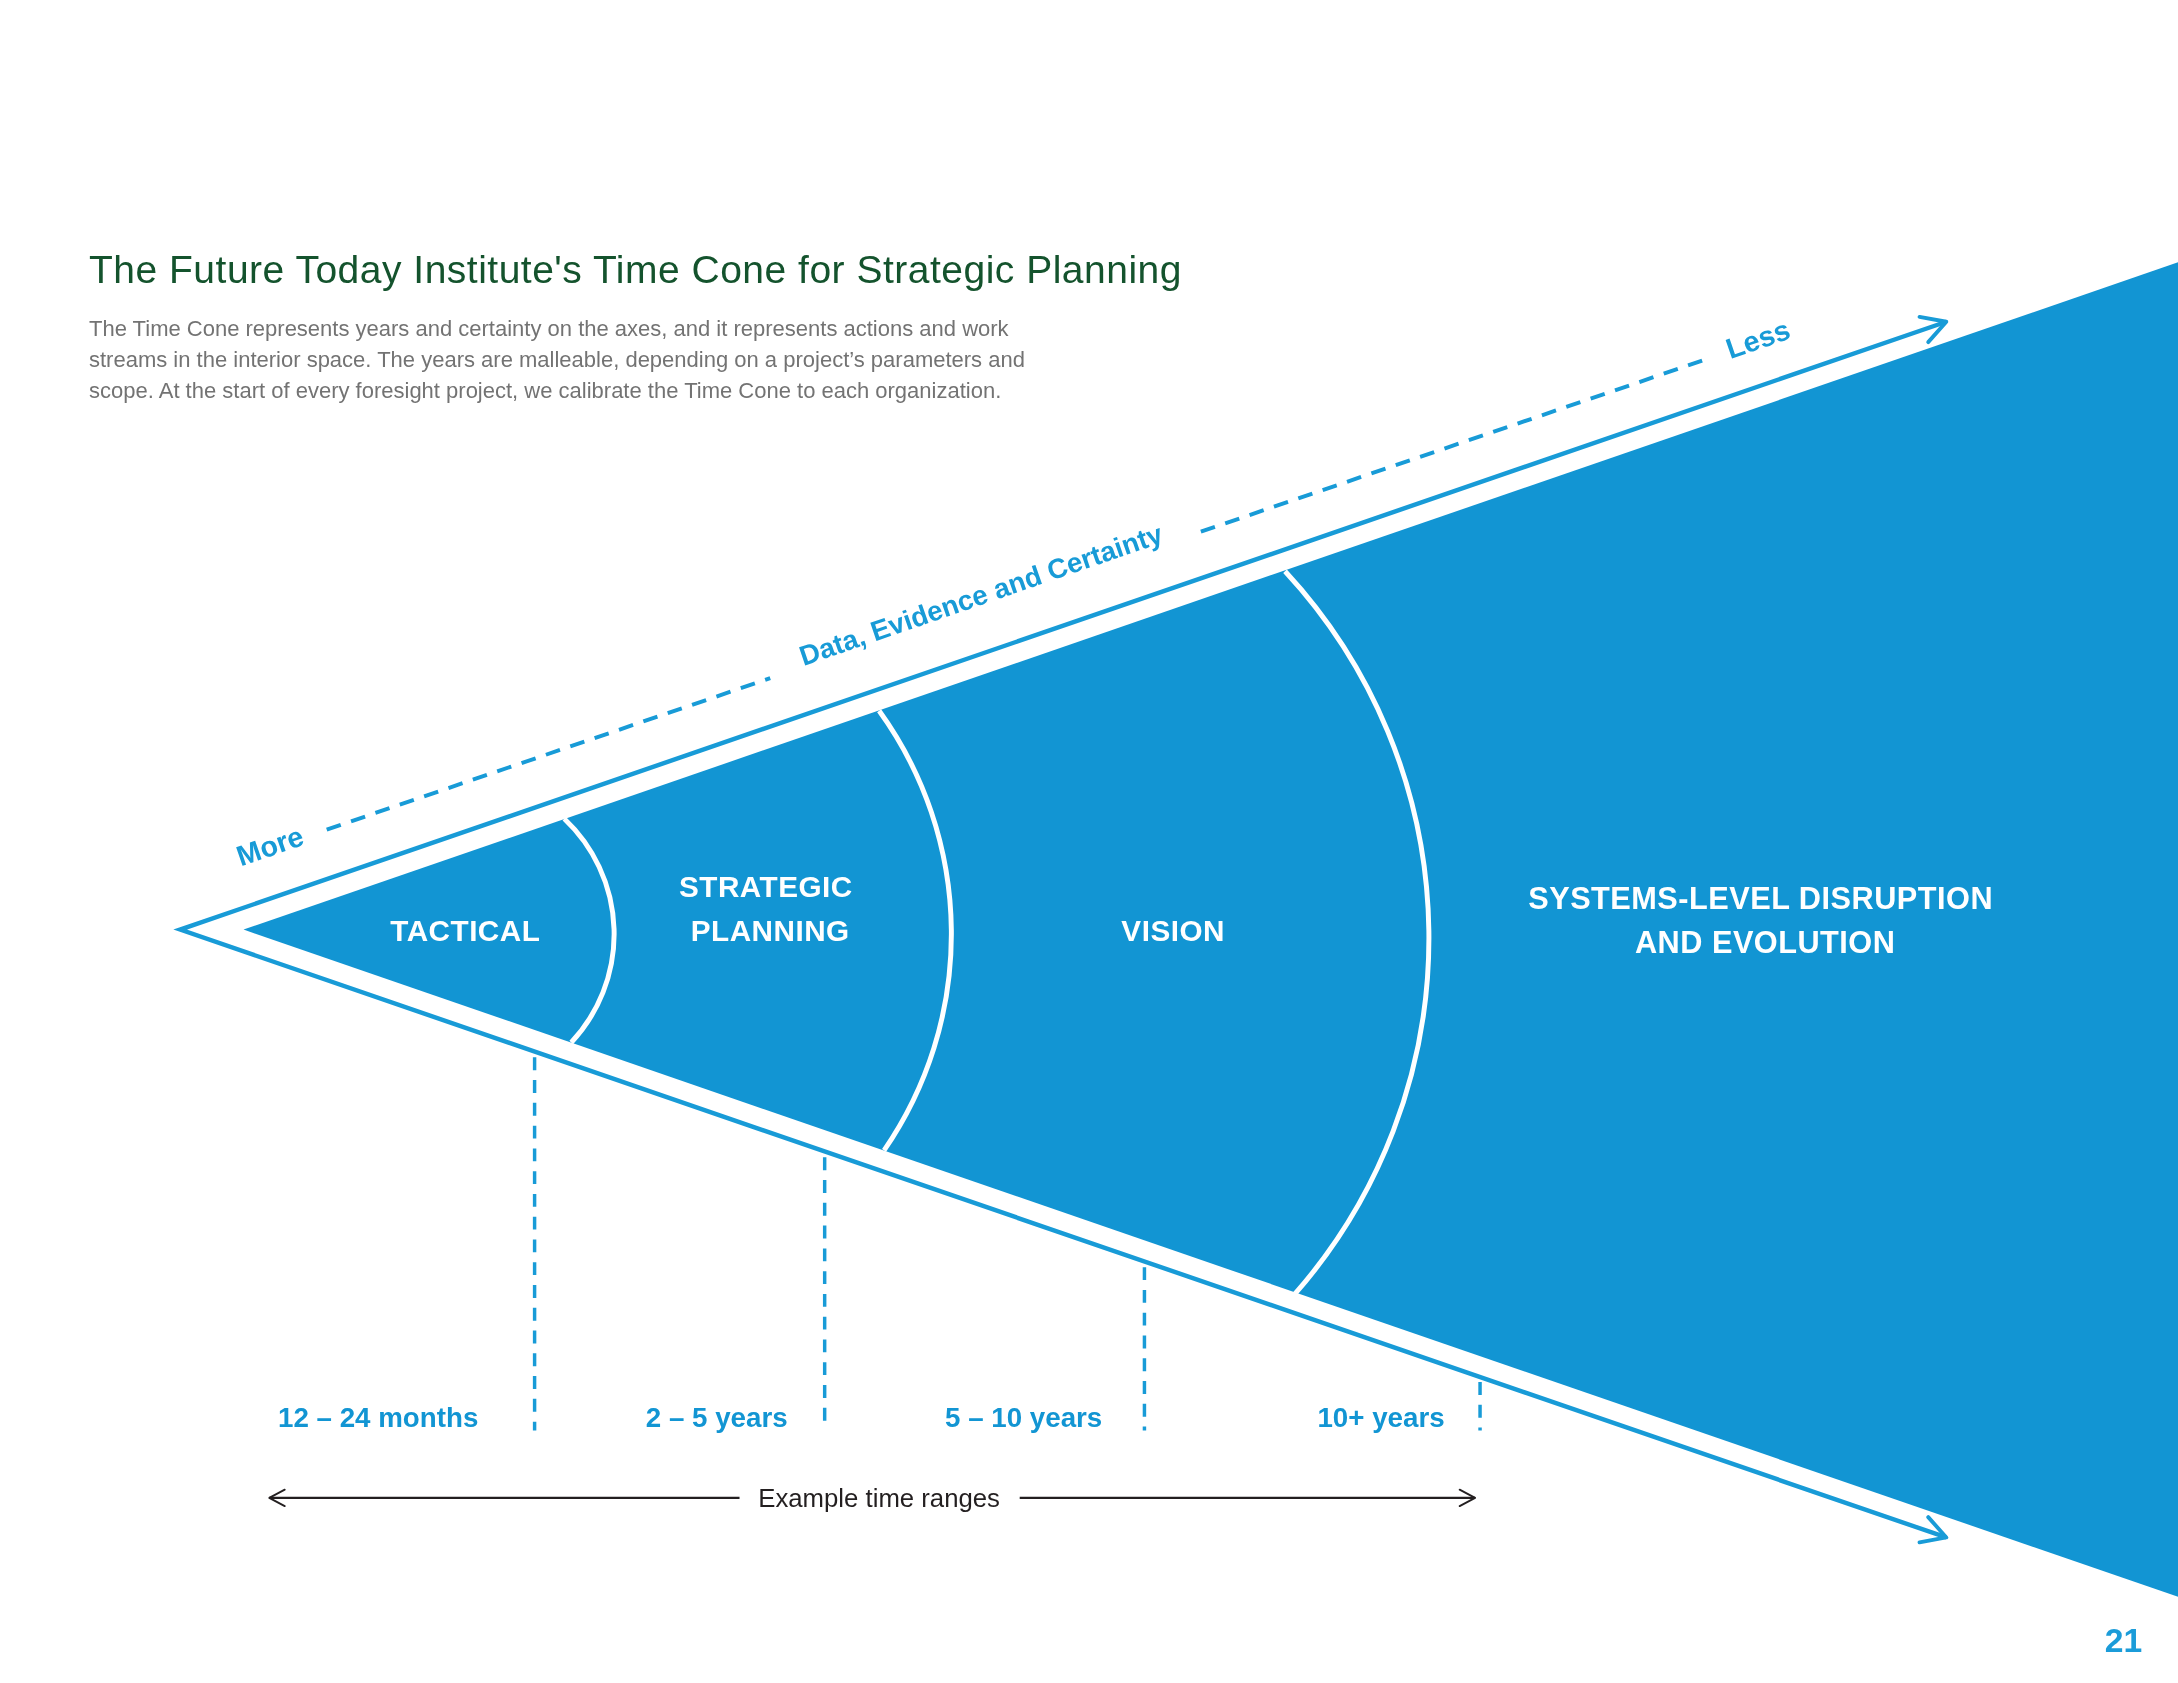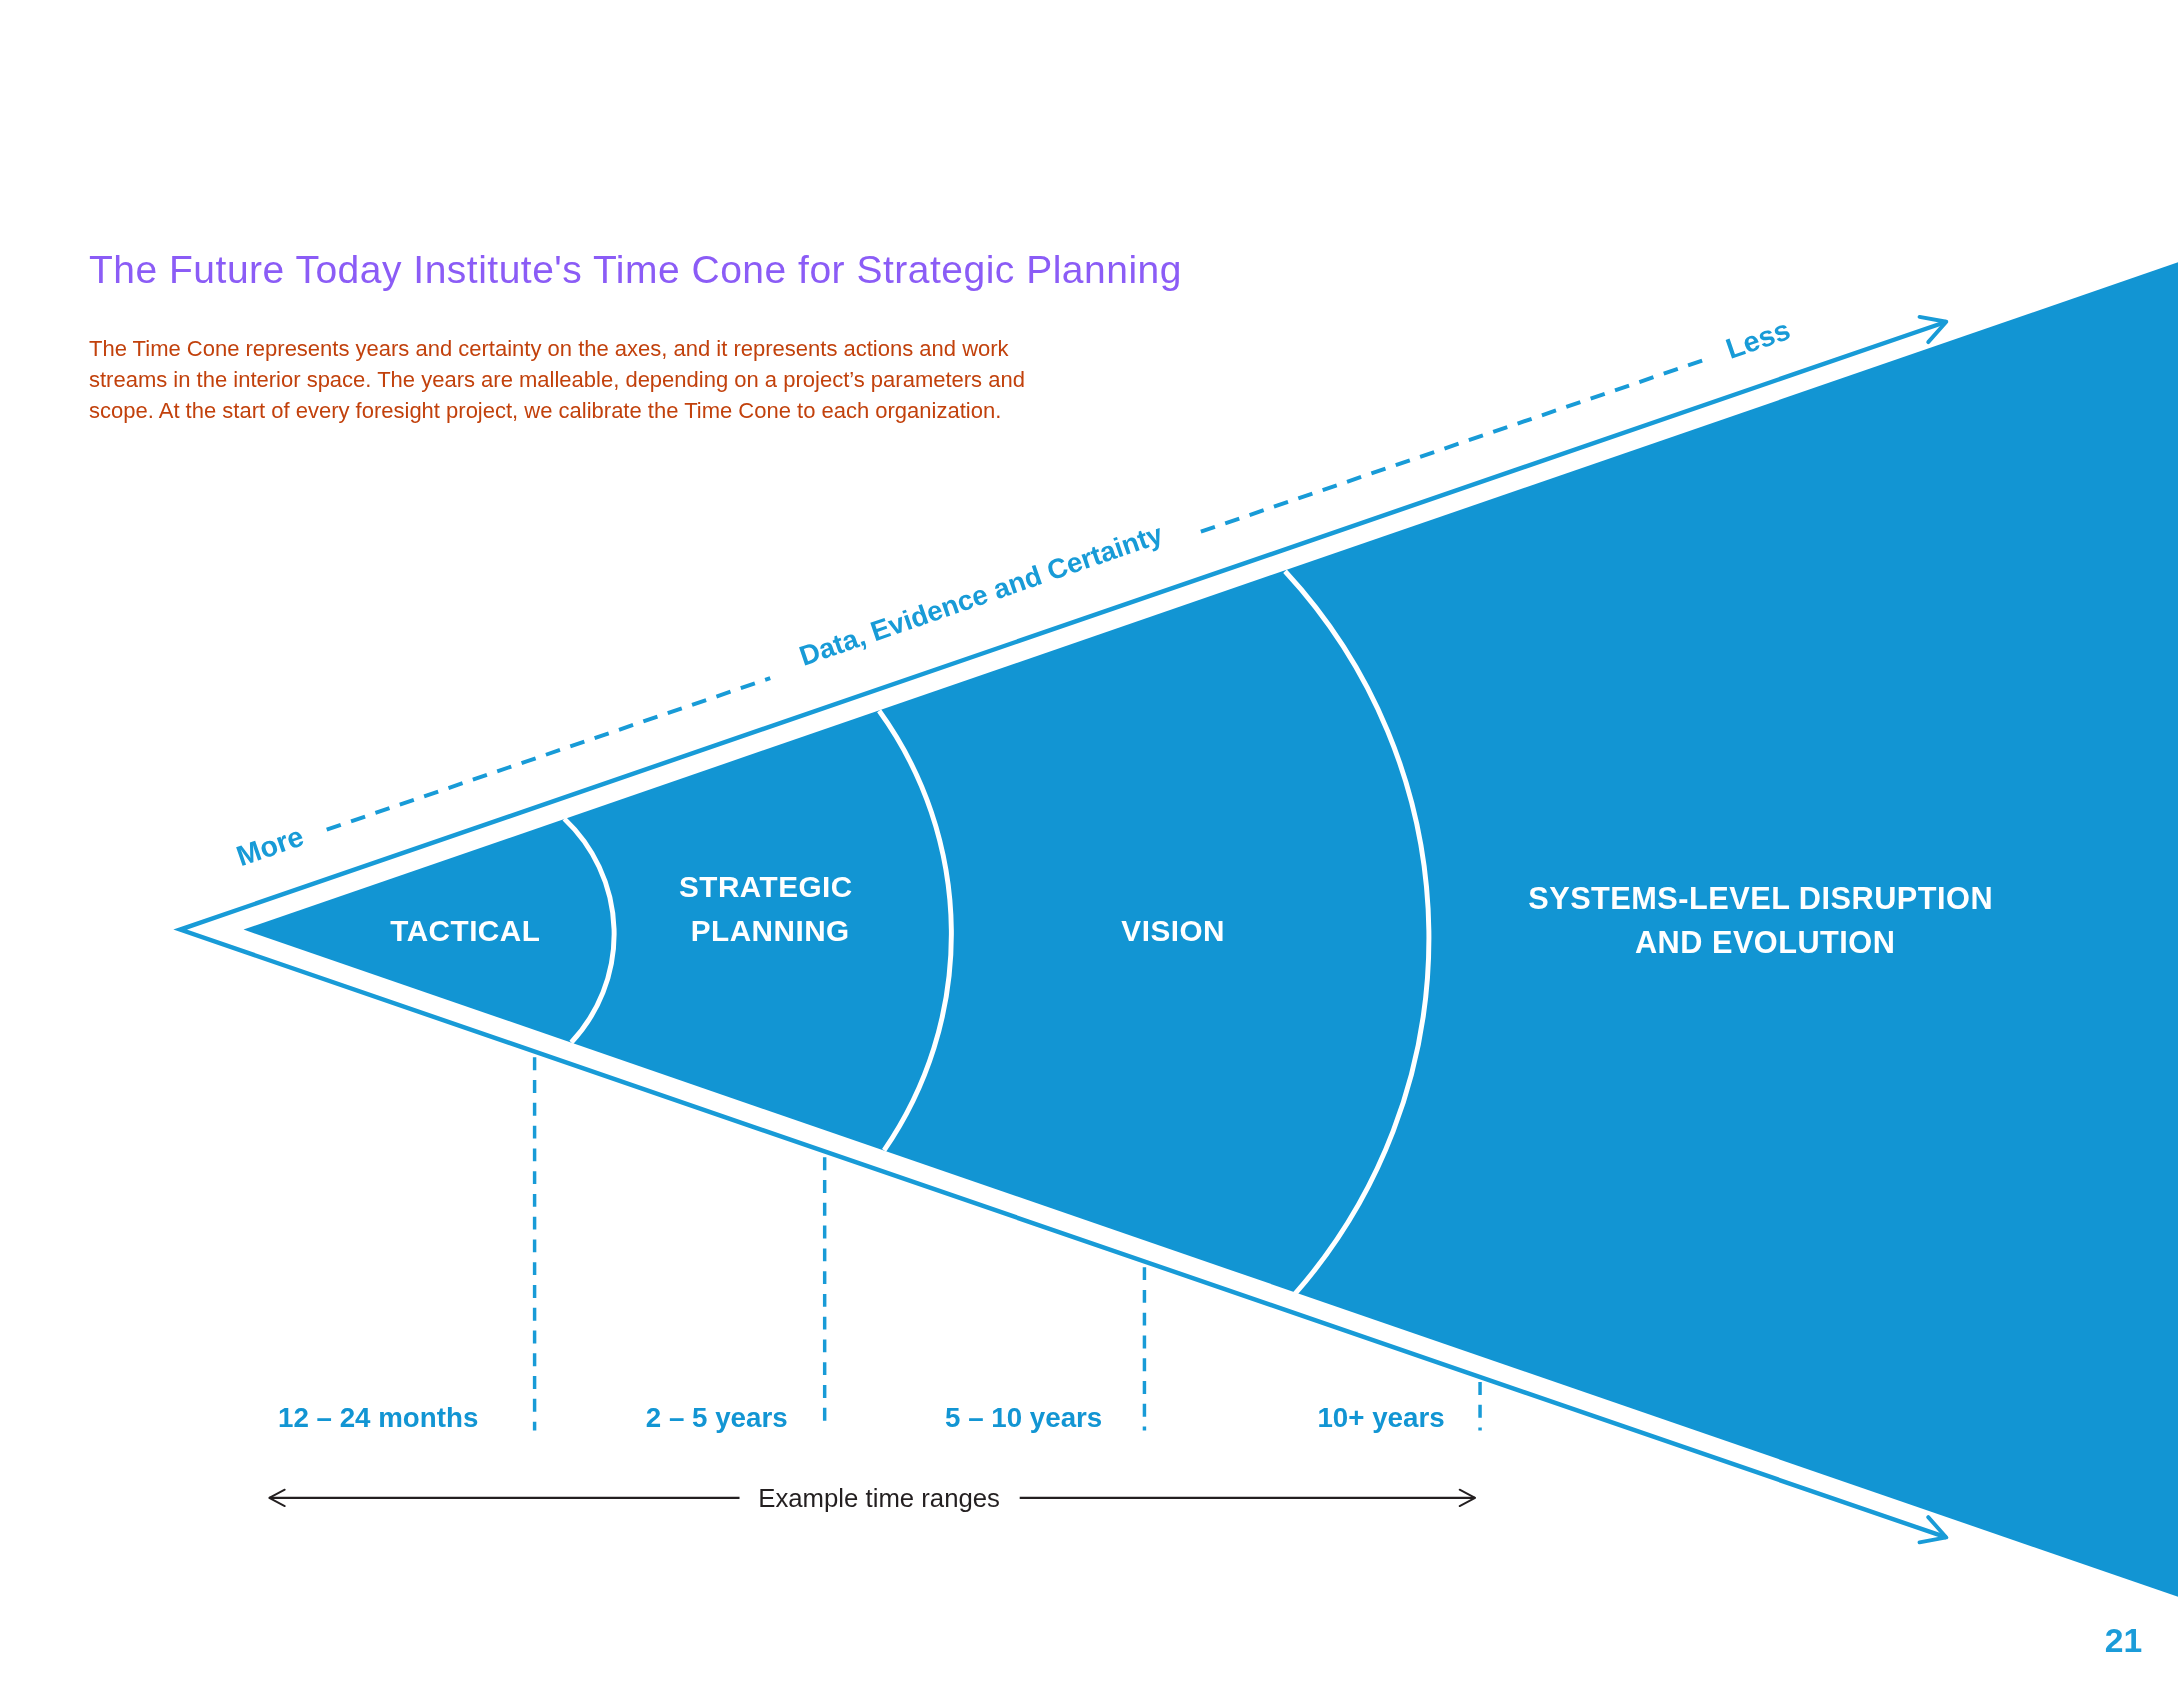--- a/index.html
+++ b/index.html
@@ -13,32 +13,31 @@
   }
   #diagram-svg { position: absolute; left: 0; top: 0; width: 2178px; height: 1683px; }
 
   .page-title {
     position: absolute;
     left: 89px;
     top: 248px;
     font-size: 39px;
     font-weight: 400;
     letter-spacing: 0.5px;
-    color: #8b5cf6;
+    color: #14532d;
     white-space: nowrap;
   }
   .page-intro {
     position: absolute;
     left: 89px;
     top: 313px;
     width: 943px;
     font-size: 22px;
     line-height: 31px;
-    color: #c2410c;
-    margin-top: 20px;
+    color: #737373;
   }
 
   
   text { font-family: "Liberation Sans", sans-serif; }
   .axis-label-text { fill: #189bd7; font-weight: 700; font-size: 29px; }
   .axis-main-text  { fill: #189bd7; font-weight: 700; font-size: 28px; }
   .cone-label      { fill: #ffffff; font-weight: 700; font-size: 30px; letter-spacing: 0.5px; }
   .cone-label-big  { fill: #ffffff; font-weight: 700; font-size: 31px; letter-spacing: 0.5px; }
   .time-label      { fill: #1295d3; font-weight: 700; font-size: 28px; }
   .example-label   { fill: #231f20; font-weight: 400; font-size: 26px; }

